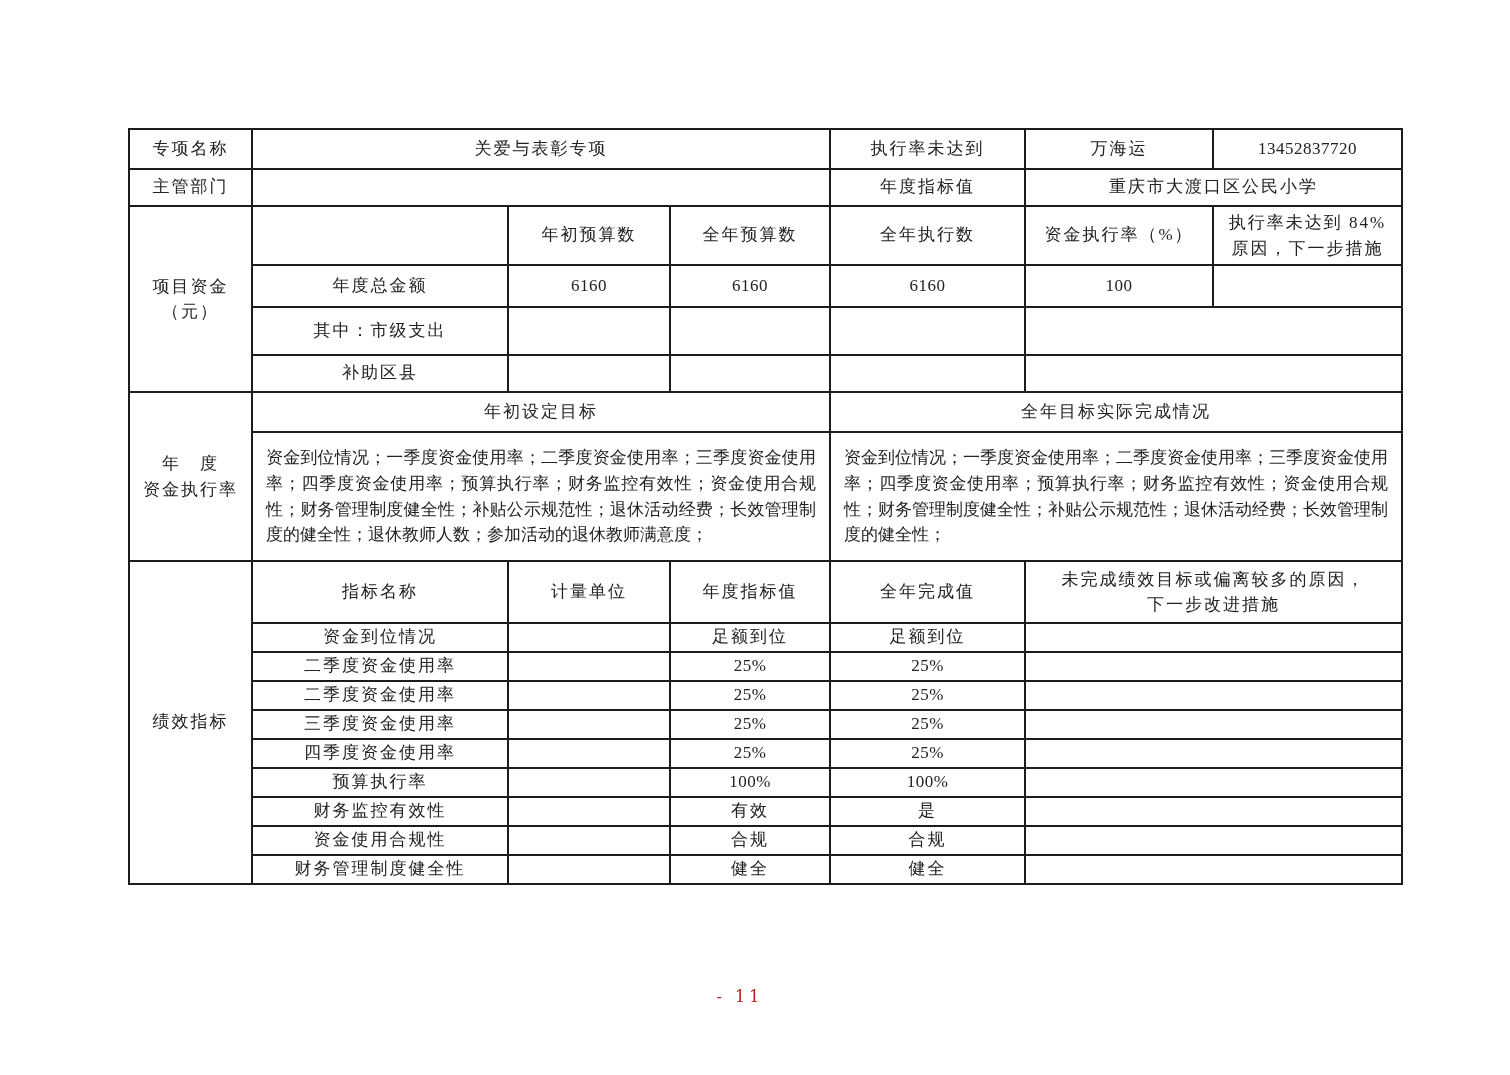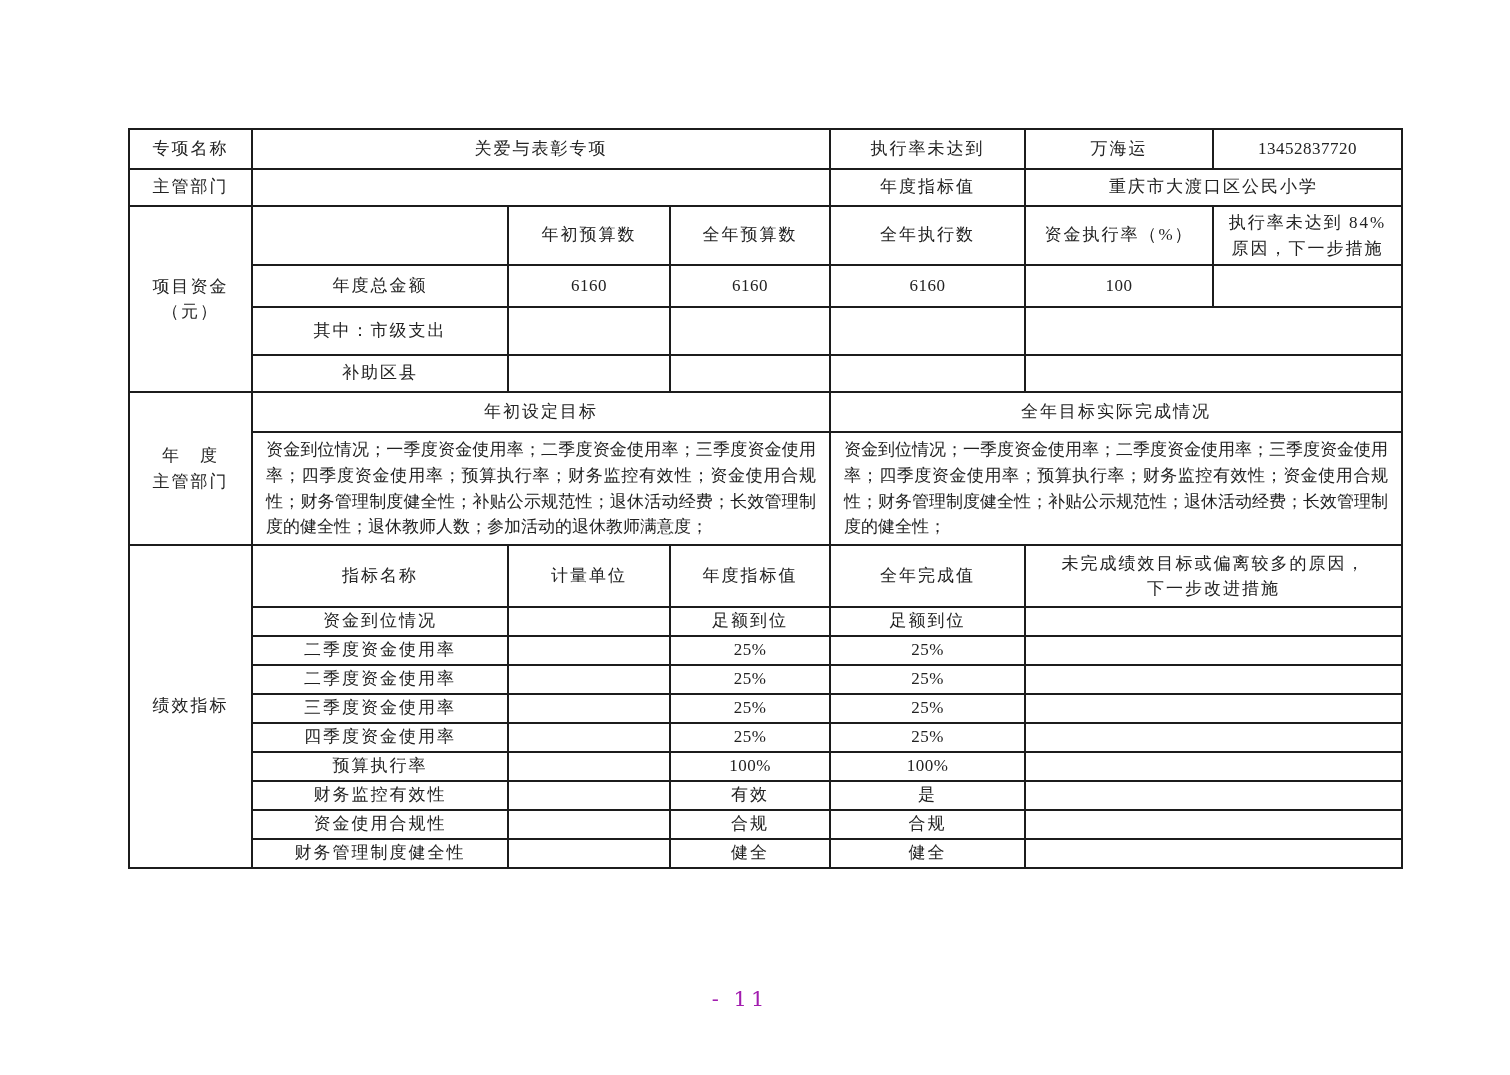--- a/index.html
+++ b/index.html
@@ -40,41 +40,41 @@
     letter-spacing: 0.5px;
   }
   table.doc td.preline {
     white-space: pre-line;
     line-height: 1.5;
   }
   table.doc td.goals-cell {
     text-align: justify;
     letter-spacing: 0;
     line-height: 1.52;
-    padding: 4px 13px;
+    padding: 12px 13px;
     vertical-align: middle;
   }
   tr.h40  { height: 40px; }
   tr.h37  { height: 37px; }
   tr.h59  { height: 59px; }
   tr.h42  { height: 42px; }
   tr.h36  { height: 48px; }
   tr.h106 { height: 106px; }
   tr.h62  { height: 62px; }
   tr.h38  { height: 26px; padding-left: 20px; }
   .footer {
     position: absolute;
     top: 987px;
     left: 0;
     width: 1480px;
     text-align: center;
     font-family: "DejaVu Serif", "Liberation Serif", serif;
-    font-size: 21px;
+    font-size: 16px;
     letter-spacing: 4px;
-    color: #a21caf;
+    color: #b91c1c;
   }
 </style>
 </head>
 <body>
 
 <div class="page">
 
   <table class="doc">
     <colgroup>
       <col style="width:123px">
@@ -134,21 +134,21 @@
     <tr class="h37">
       <td>补助区县</td>
       <td></td>
       <td></td>
       <td></td>
       <td colspan="2"></td>
     </tr>
 
     <tr class="h40">
       <td rowspan="2" class="preline">年　度
-主管部门</td>
+资金执行率</td>
       <td colspan="3">年初设定目标</td>
       <td colspan="3">全年目标实际完成情况</td>
     </tr>
 
     <tr class="h106">
       <td colspan="3" class="goals-cell">资金到位情况；一季度资金使用率；二季度资金使用率；三季度资金使用率；四季度资金使用率；预算执行率；财务监控有效性；资金使用合规性；财务管理制度健全性；补贴公示规范性；退休活动经费；长效管理制度的健全性；退休教师人数；参加活动的退休教师满意度；</td>
       <td colspan="3" class="goals-cell">资金到位情况；一季度资金使用率；二季度资金使用率；三季度资金使用率；四季度资金使用率；预算执行率；财务监控有效性；资金使用合规性；财务管理制度健全性；补贴公示规范性；退休活动经费；长效管理制度的健全性；</td>
     </tr>
 
     <tr class="h62">

